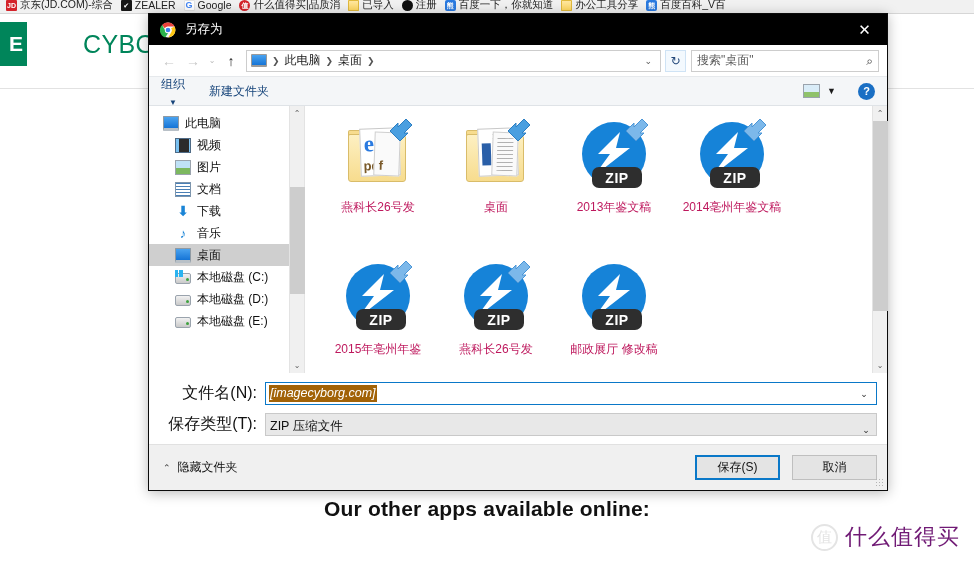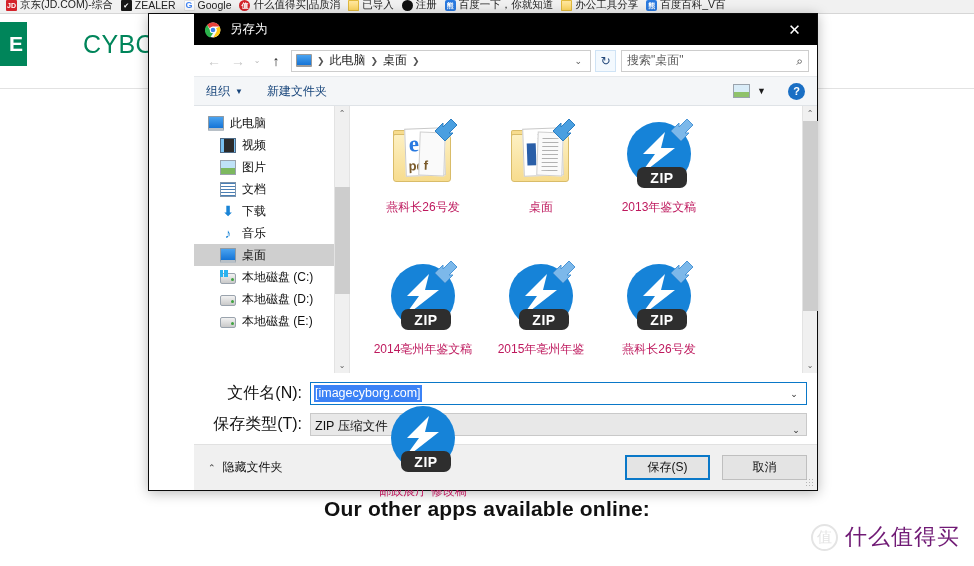--- a/index.html
+++ b/index.html
@@ -75,25 +75,25 @@
     width: 27px; height: 27px; border-radius: 50%;
     border: 2px solid #e4e4e4; display: flex;
     align-items: center; justify-content: center;
     font-size: 15px; color: #e4e4e4;
   }
   #wm-text { font-size: 22px; color: #701a75; letter-spacing: 1px; }
 
   
   #dialog {
     position: absolute; left: 148px; top: 13px;
-    width: 670px; height: 478px;
+    width: 740px; height: 478px;
     background: #ffffff;
     border: 1px solid #0b0b0b;
     box-shadow: 0 2px 12px rgba(0,0,0,.28);
-    display: flex; flex-direction: column; padding-left: 45px;
+    display: flex; flex-direction: column;
   }
   #titlebar {
     height: 31px; background: #000000; color: #ffffff;
     display: flex; align-items: center; flex: 0 0 auto;
   }
   #tb-icon {
     width: 16px; height: 16px; margin: 0 9px 0 11px;
     flex: 0 0 auto; position: relative;
   }
   #tb-title { font-size: 12.5px; color: #fff; flex: 1 1 auto; }
@@ -147,21 +147,21 @@
   #search-ico { font-size: 12px; color: #4a4a4a; }
 
   #toolbar {
     height: 30px; flex: 0 0 auto;
     background: #f4f6f8; border-top: 1px solid #e6e9ec;
     border-bottom: 1px solid #dfe3e7;
     display: flex; align-items: center; padding: 0 12px;
   }
   .tb-item {
     font-size: 12px; color: #16447a; display: flex;
-    align-items: center; gap: 5px; margin-right: 24px;
+    align-items: center; gap: 5px; margin-right: 24px; flex-direction: column;
   }
   .tb-caret { font-size: 8px; color: #16447a; }
   #tb-spring { flex: 1 1 auto; }
   #view-ico {
     width: 17px; height: 14px; border: 1px solid #9aa3ad;
     background: linear-gradient(#d9ecf8 0 55%, #8fc26b 55% 100%);
     margin-right: 7px;
   }
   #view-caret { font-size: 9px; color: #1b1b1b; margin-right: 22px; }
   #help-btn {
@@ -332,22 +332,22 @@
   .fctl {
     flex: 1 1 auto; height: 23px; display: flex; align-items: center;
     min-width: 0;
   }
   #fname-box {
     flex: 1 1 auto; height: 23px; border: 1px solid #0a78c8;
     background: #fff; display: flex; align-items: center;
     padding: 0 2px 0 3px; min-width: 0;
   }
   #fname-val {
-    background: #3b82f6; color: #fff; font-size: 12.5px;
-    padding: 1px 1px 2px 1px; white-space: nowrap;
+    background: #a16207; color: #fff; font-size: 12.5px;
+    padding: 1px 1px 2px 1px; white-space: nowrap; font-style: italic;
   }
   #fname-fill { flex: 1 1 auto; }
   .combo-caret {
     width: 20px; flex: 0 0 auto; text-align: center;
     font-size: 9px; color: #2b2b2b;
   }
   #ftype-box {
     flex: 1 1 auto; height: 23px; border: 1px solid #c9c9c9;
     background: #e8e8e8; display: flex; align-items: flex-end;
     padding-left: 4px; min-width: 0;

